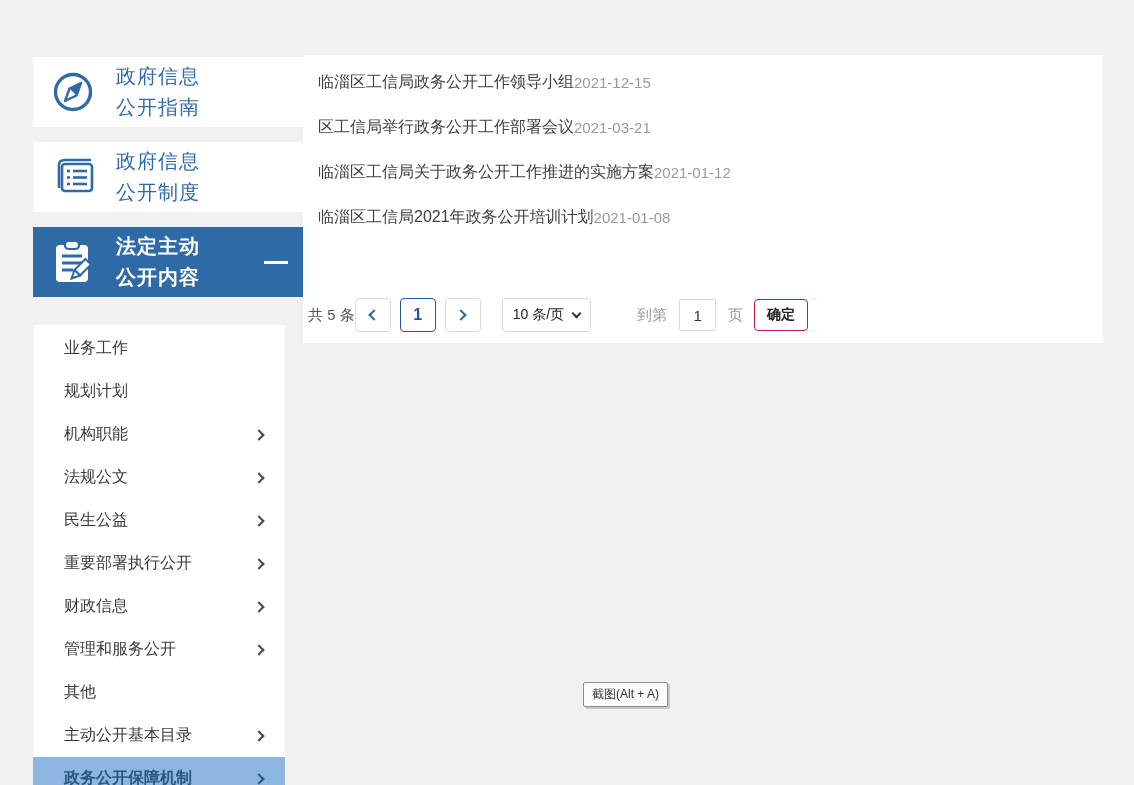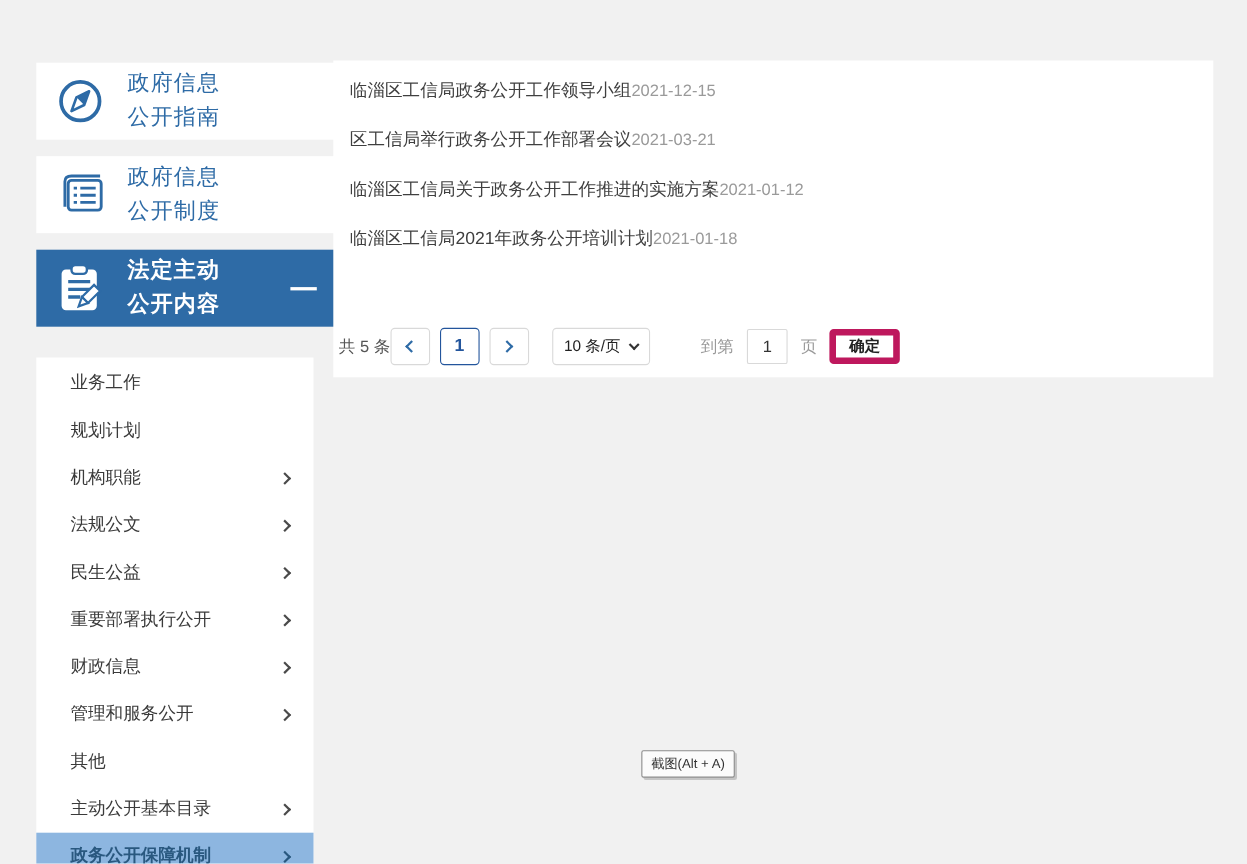--- a/index.html
+++ b/index.html
@@ -90,21 +90,21 @@
   }
   .goto-label { font-size:15px; color:#9a9a9a; }
   .goto-prefix { margin-left:46px; }
   .goto-input {
     width:37px; height:32px; border:1px solid #d9d9d9; border-radius:2px;
     text-align:center; font-size:15px; color:#333; margin:0 12px;
     font-family:"Liberation Sans","DejaVu Sans",sans-serif; background:#fff;
   }
   .confirm-btn {
     height:32px; padding:0 12px; margin-left:11px;
-    background:#ffffff; border:6px solid #be185d; border-radius:4px;
+    background:#ffffff; border:1px solid #be185d; border-radius:4px;
     font-size:14px; font-weight:bold; color:#222222; cursor:pointer;
     font-family:"Liberation Sans","DejaVu Sans",sans-serif;
   }
 
   
   .snip-tooltip {
     position:absolute; left:583px; top:682px;
     background:#fbfbfb; border:1px solid #8c8c8c; border-radius:2px;
     padding:3px 8px; font-size:12px; color:#333333;
     box-shadow:2px 2px 0 rgba(0,0,0,0.18);
@@ -221,21 +221,21 @@
     <div class="article-row">
       <span class="article-title">区工信局举行政务公开工作部署会议</span>
       <span class="article-date">2021-03-21</span>
     </div>
     <div class="article-row">
       <span class="article-title">临淄区工信局关于政务公开工作推进的实施方案</span>
       <span class="article-date">2021-01-12</span>
     </div>
     <div class="article-row">
       <span class="article-title">临淄区工信局2021年政务公开培训计划</span>
-      <span class="article-date">2021-01-18</span>
+      <span class="article-date">2021-01-08</span>
     </div>
   </div>
 
   <div class="pagination">
     <span class="total-text">共 5 条</span>
     <span class="pg-btn">
         <span class="arrow arrow-left"></span>
       </span>
     <span class="pg-btn current">1</span>
     <span class="pg-btn">

